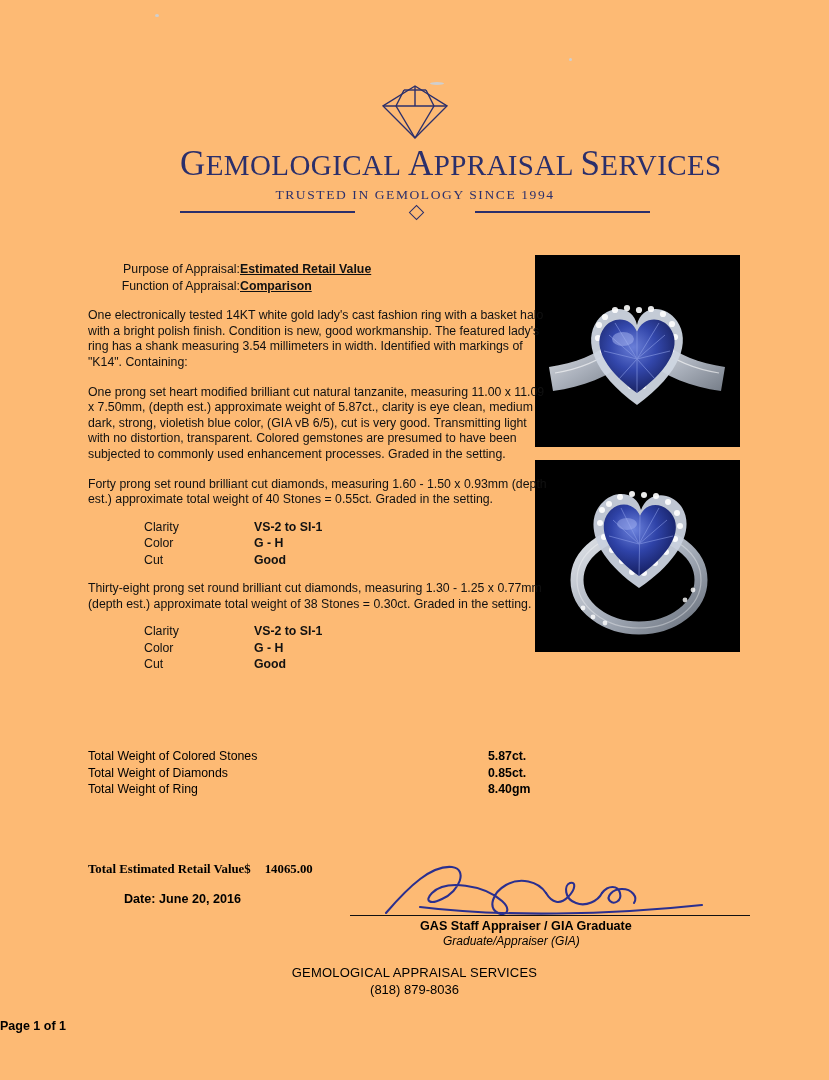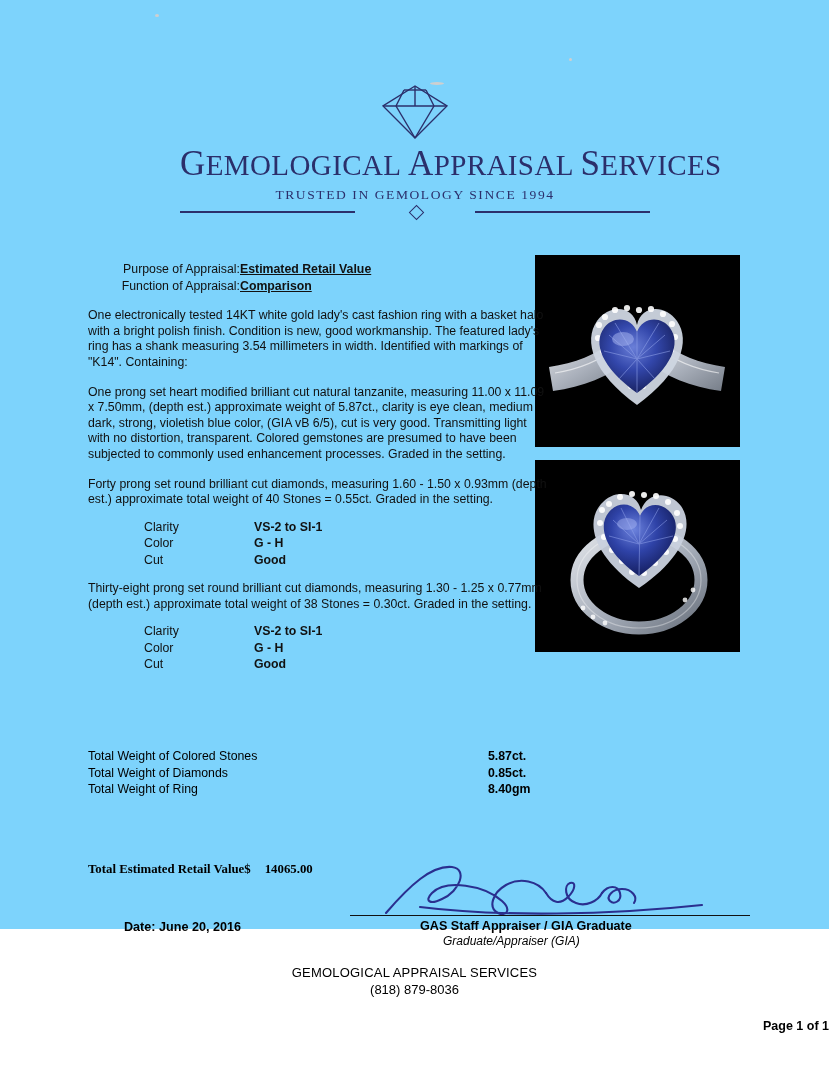--- a/index.html
+++ b/index.html
@@ -12,22 +12,22 @@
     height: 1080px;
     position: relative;
     font-family: "Liberation Sans", sans-serif;
     color: #000;
     overflow: hidden;
   }
   .page {
     position: absolute;
     left: 0; top: 0;
     width: 829px;
-    height: 929px;
-    background: #7dd3fc;
+    height: 1080px;
+    background: #fdba74;
   }
 
   
   .letterhead {
     position: absolute;
     left: 180px;
     top: 80px;
     width: 470px;
     text-align: center;
   }
@@ -144,21 +144,21 @@
     border-bottom: 1px solid #111;
   }
   .sig-svg {
     position: absolute;
     left: 380px;
     top: 855px;
   }
   .date {
     position: absolute;
     left: 88px;
-    top: 920px;
+    top: 892px;
     font-size: 12.6px;
     font-weight: bold;
     padding-left: 36px;
   }
   .sig-caption {
     position: absolute;
     left: 420px;
     top: 919px;
     font-size: 12.6px;
     font-weight: bold;
@@ -180,21 +180,21 @@
     text-align: center;
     font-size: 13px;
     line-height: 17px;
   }
   .footer .f1 { letter-spacing: 0.2px; }
   .page-num {
     position: absolute;
     left: 0;
     top: 1019px;
     width: 829px;
-    text-align: right;
+    text-align: left;
     font-size: 12.5px;
     font-weight: bold;
   }
 
   
   .photo {
     position: absolute;
     background: #000;
     overflow: hidden;
   }

